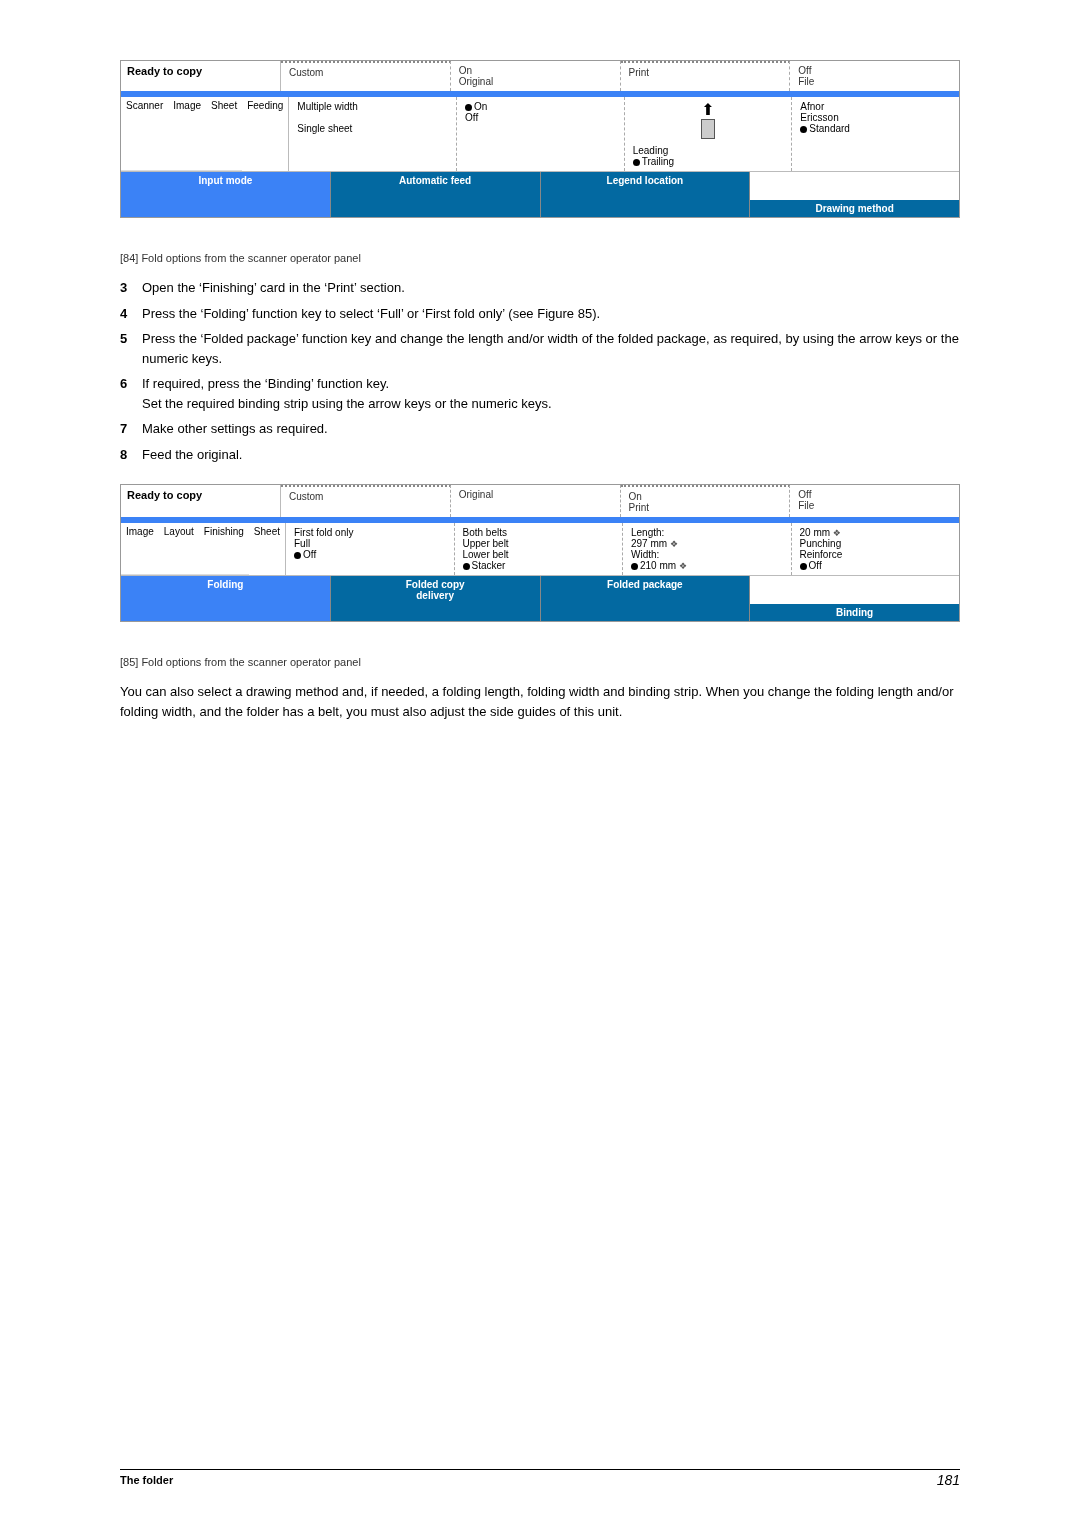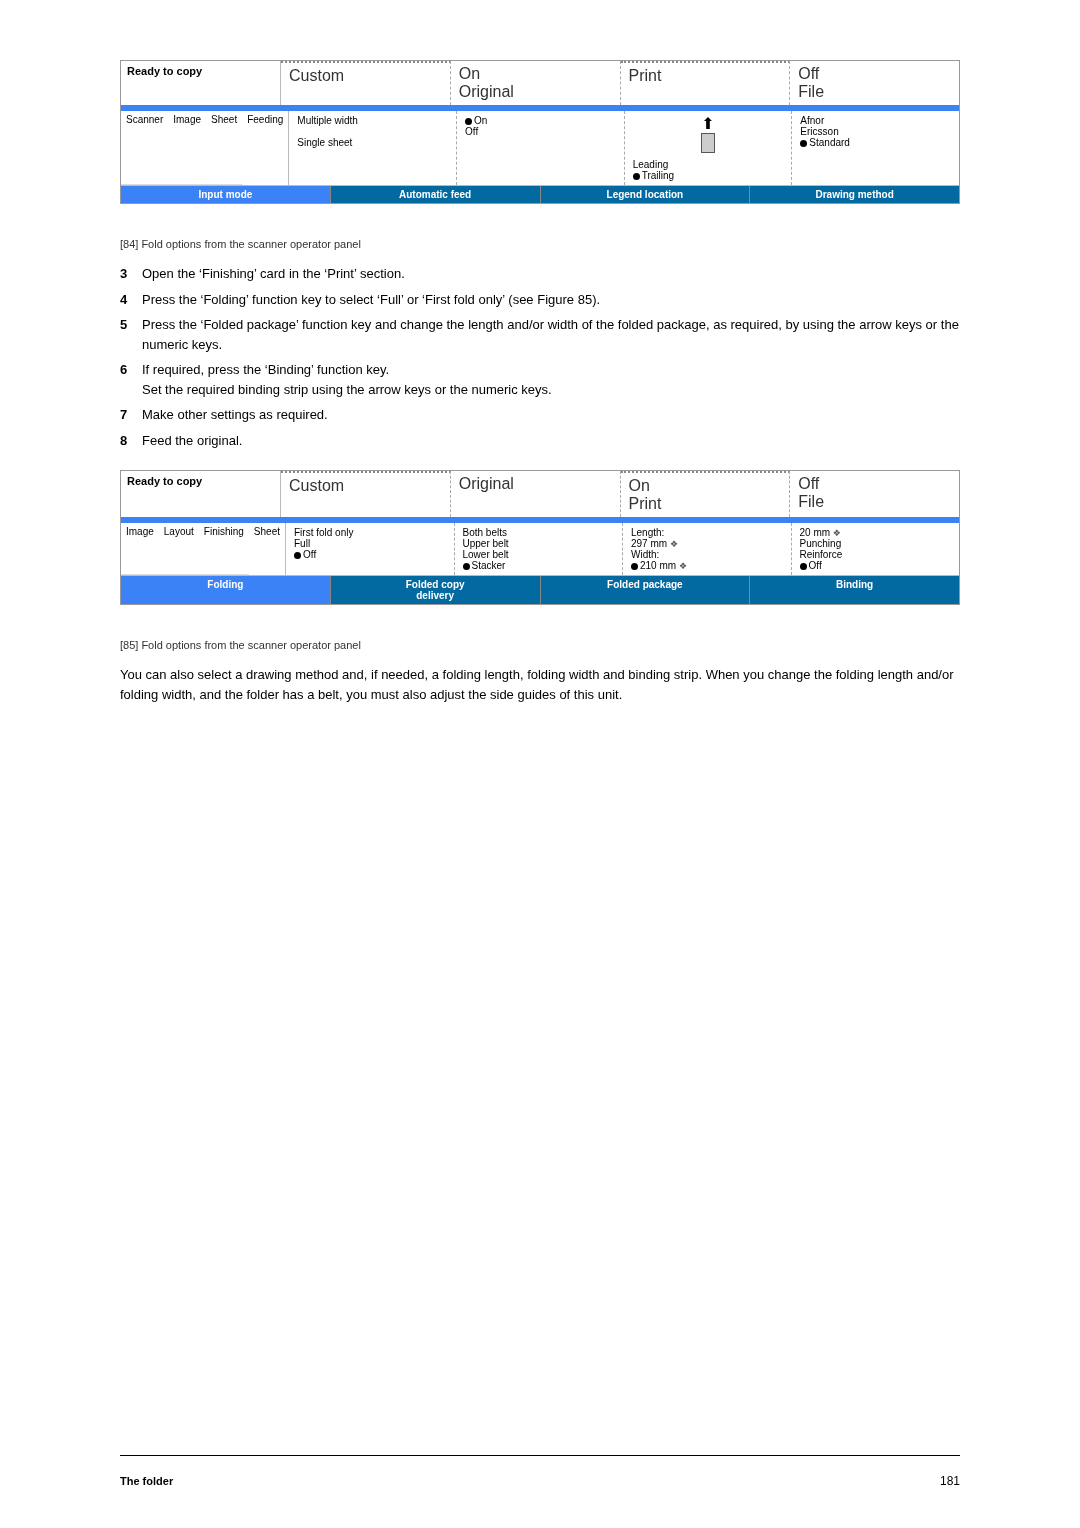--- a/index.html
+++ b/index.html
@@ -47,21 +47,21 @@
       border-right: 1px dashed #aaa;
       position: relative;
     }
     .panel-top-col:last-child {
       border-right: none;
     }
     .dotted-top {
       border-top: 2px dotted #888;
     }
     .col-label-sm {
-      font-size: 16px;
+      font-size: 10px;
       color: #333;
     }
     .panel-body {
       display: flex;
     }
     .panel-sidebar {
       min-width: 65px;
       border-right: 1px solid #bbb;
       display: flex;
       flex-direction: row;
@@ -100,20 +100,21 @@
       color: #fff;
       border-right: 1px solid #888;
       text-align: center;
     }
     .footer-cell:first-child {
       min-width: 65px;
       background: #3b82f6;
     }
     .footer-cell:last-child {
       border-right: none;
+      margin-top: 28px;
     }
     .radio-dot {
       display: inline-block;
       width: 7px;
       height: 7px;
       background: #000;
       border-radius: 50%;
       margin-right: 2px;
       vertical-align: middle;
     }
@@ -149,28 +150,29 @@
     }
     .footer-bar {
       position: fixed;
       bottom: 40px;
       left: 120px;
       right: 120px;
       display: flex;
       justify-content: space-between;
       align-items: center;
       border-top: 1px solid #000;
-      padding-top: 18px;
+      padding-top: 2px;
     }
     .footer-label {
       font-weight: bold;
       font-size: 11px;
     }
     .footer-page {
-      font-size: 12px;
+      font-size: 14px;
+      font-style: italic;
     }
 
     
     .arrow-up {
       display: inline-block;
       font-size: 16px;
       line-height: 1;
     }
 
     

